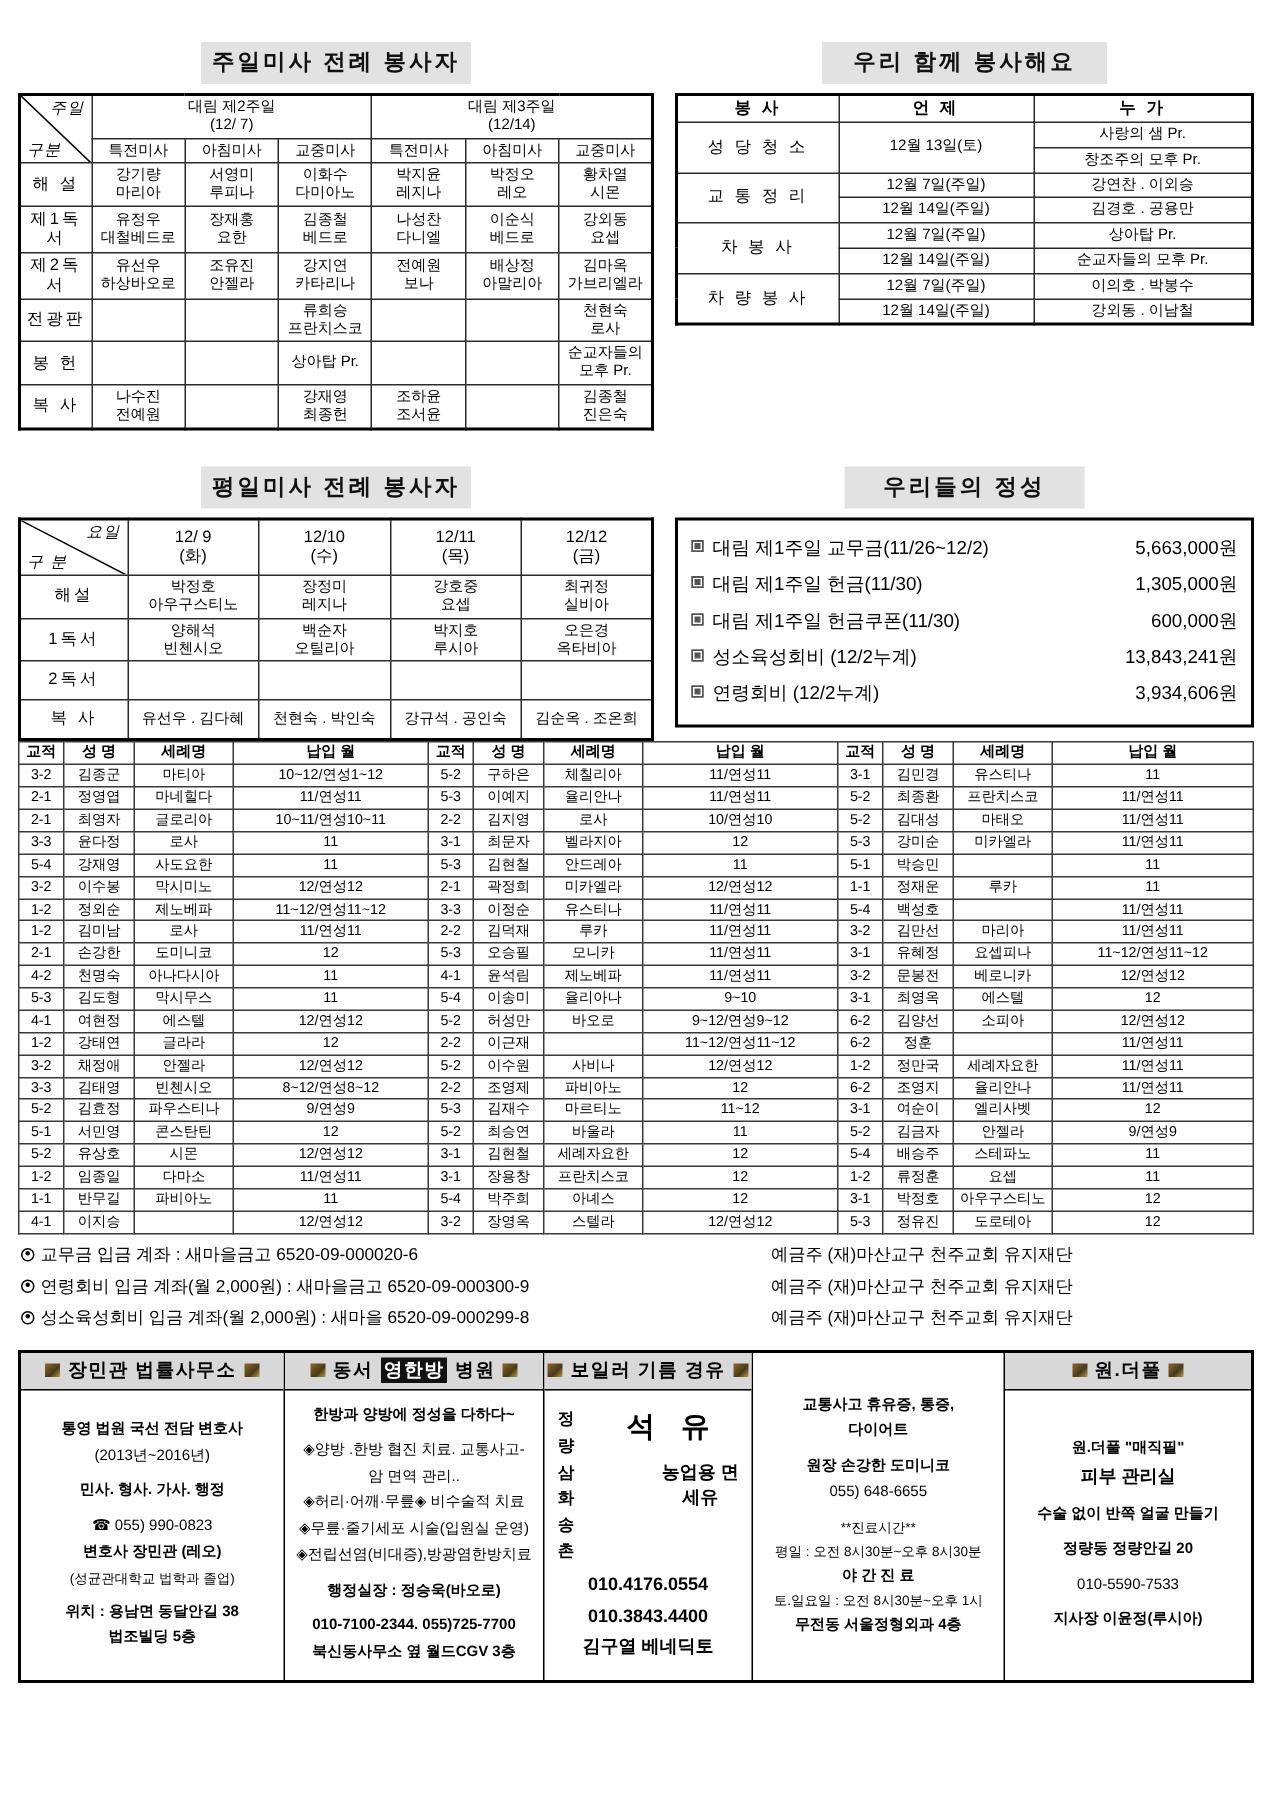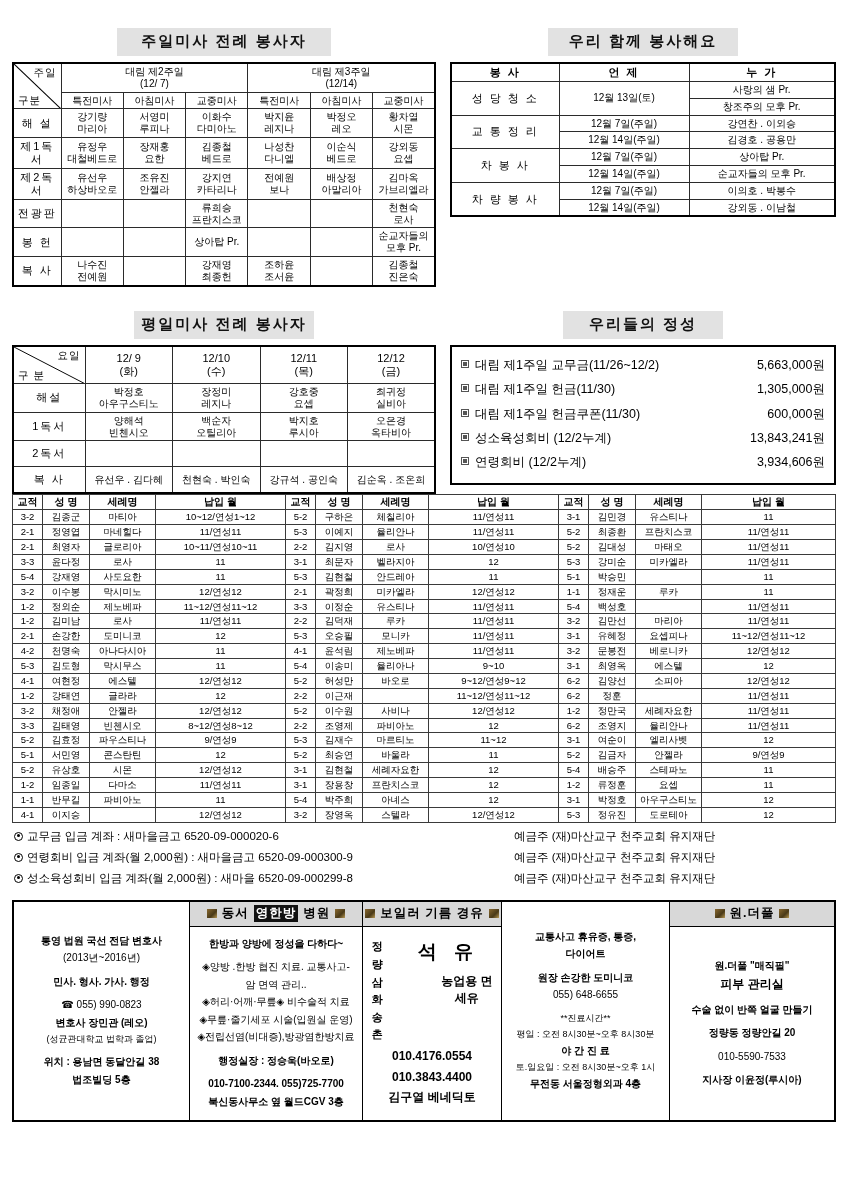--- a/index.html
+++ b/index.html
@@ -49,20 +49,21 @@
 
   .lbl { font-size: 11px; letter-spacing: 2px; }
   .nm  { font-size: 10px; }
 
   
   .diag {
     position: relative;
     height: 38px;
     padding: 0 !important;
     overflow: hidden;
+    font-style: italic;
   }
   .diag .d1 { position:absolute; top:2px; right:4px; font-size:10.5px; letter-spacing:1px;}
   .diag .d2 { position:absolute; bottom:2px; left:4px; font-size:10.5px; letter-spacing:1px;}
   .diag .slash {
     position:absolute; top:0; left:0; width:100%; height:100%;
   }
 
   
   .offer-box {
     border: 2px solid #000;
@@ -158,21 +159,21 @@
   .tiny { font-size: 9px; }
   .gapT { margin-top: 7px; margin-left: 37px; }
 </style>
 </head>
 <body>
 
 <div class="page">
 
   <div class="row-2col" style="margin-top:28px;">
     <div class="col-left">
-      <div class="banner" style="width:214px;">주일미사 전례 봉사자</div>
+      <div class="banner" style="width:180px;">주일미사 전례 봉사자</div>
       <table class="grid outer">
         <colgroup>
             <col style="width:48px">
             <col span="6">
           </colgroup>
         <tbody id="sunday-body">
             <tr>
               <td rowspan="2" class="diag">
                 <svg class="slash" viewBox="0 0 48 38" preserveAspectRatio="none">
                   <line x1="0" y1="0" x2="48" y2="38" stroke="#000" stroke-width="1"></line>
@@ -728,20 +729,25 @@
         <span class="a2">예금주 (재)마산교구 천주교회 유지재단</span>
       </div>
       <div class="acct-line">
         <span class="a1"><span class="radio-bullet"></span><span>성소육성회비 입금 계좌(월 2,000원) : 새마을 6520-09-000299-8</span></span>
         <span class="a2">예금주 (재)마산교구 천주교회 유지재단</span>
       </div>
     </div>
 
   <div class="ads" id="ads">
       <div class="ad ad1">
+        <div class="ad-title">
+          <span class="sq"></span>
+          <span>장민관 법률사무소</span>
+          <span class="sq"></span>
+        </div>
         <div class="ad-body">
           <p class="bold">통영 법원 국선 전담 변호사</p>
           <p class="">(2013년~2016년)</p>
           <p style="height:6px"></p>
           <p class="bold">민사. 형사. 가사. 행정</p>
           <p style="height:6px"></p>
           <p class="">☎ 055) 990-0823</p>
           <p class="bold">변호사 장민관 (레오)</p>
           <p class="tiny">(성균관대학교 법학과 졸업)</p>
           <p style="height:6px"></p>

